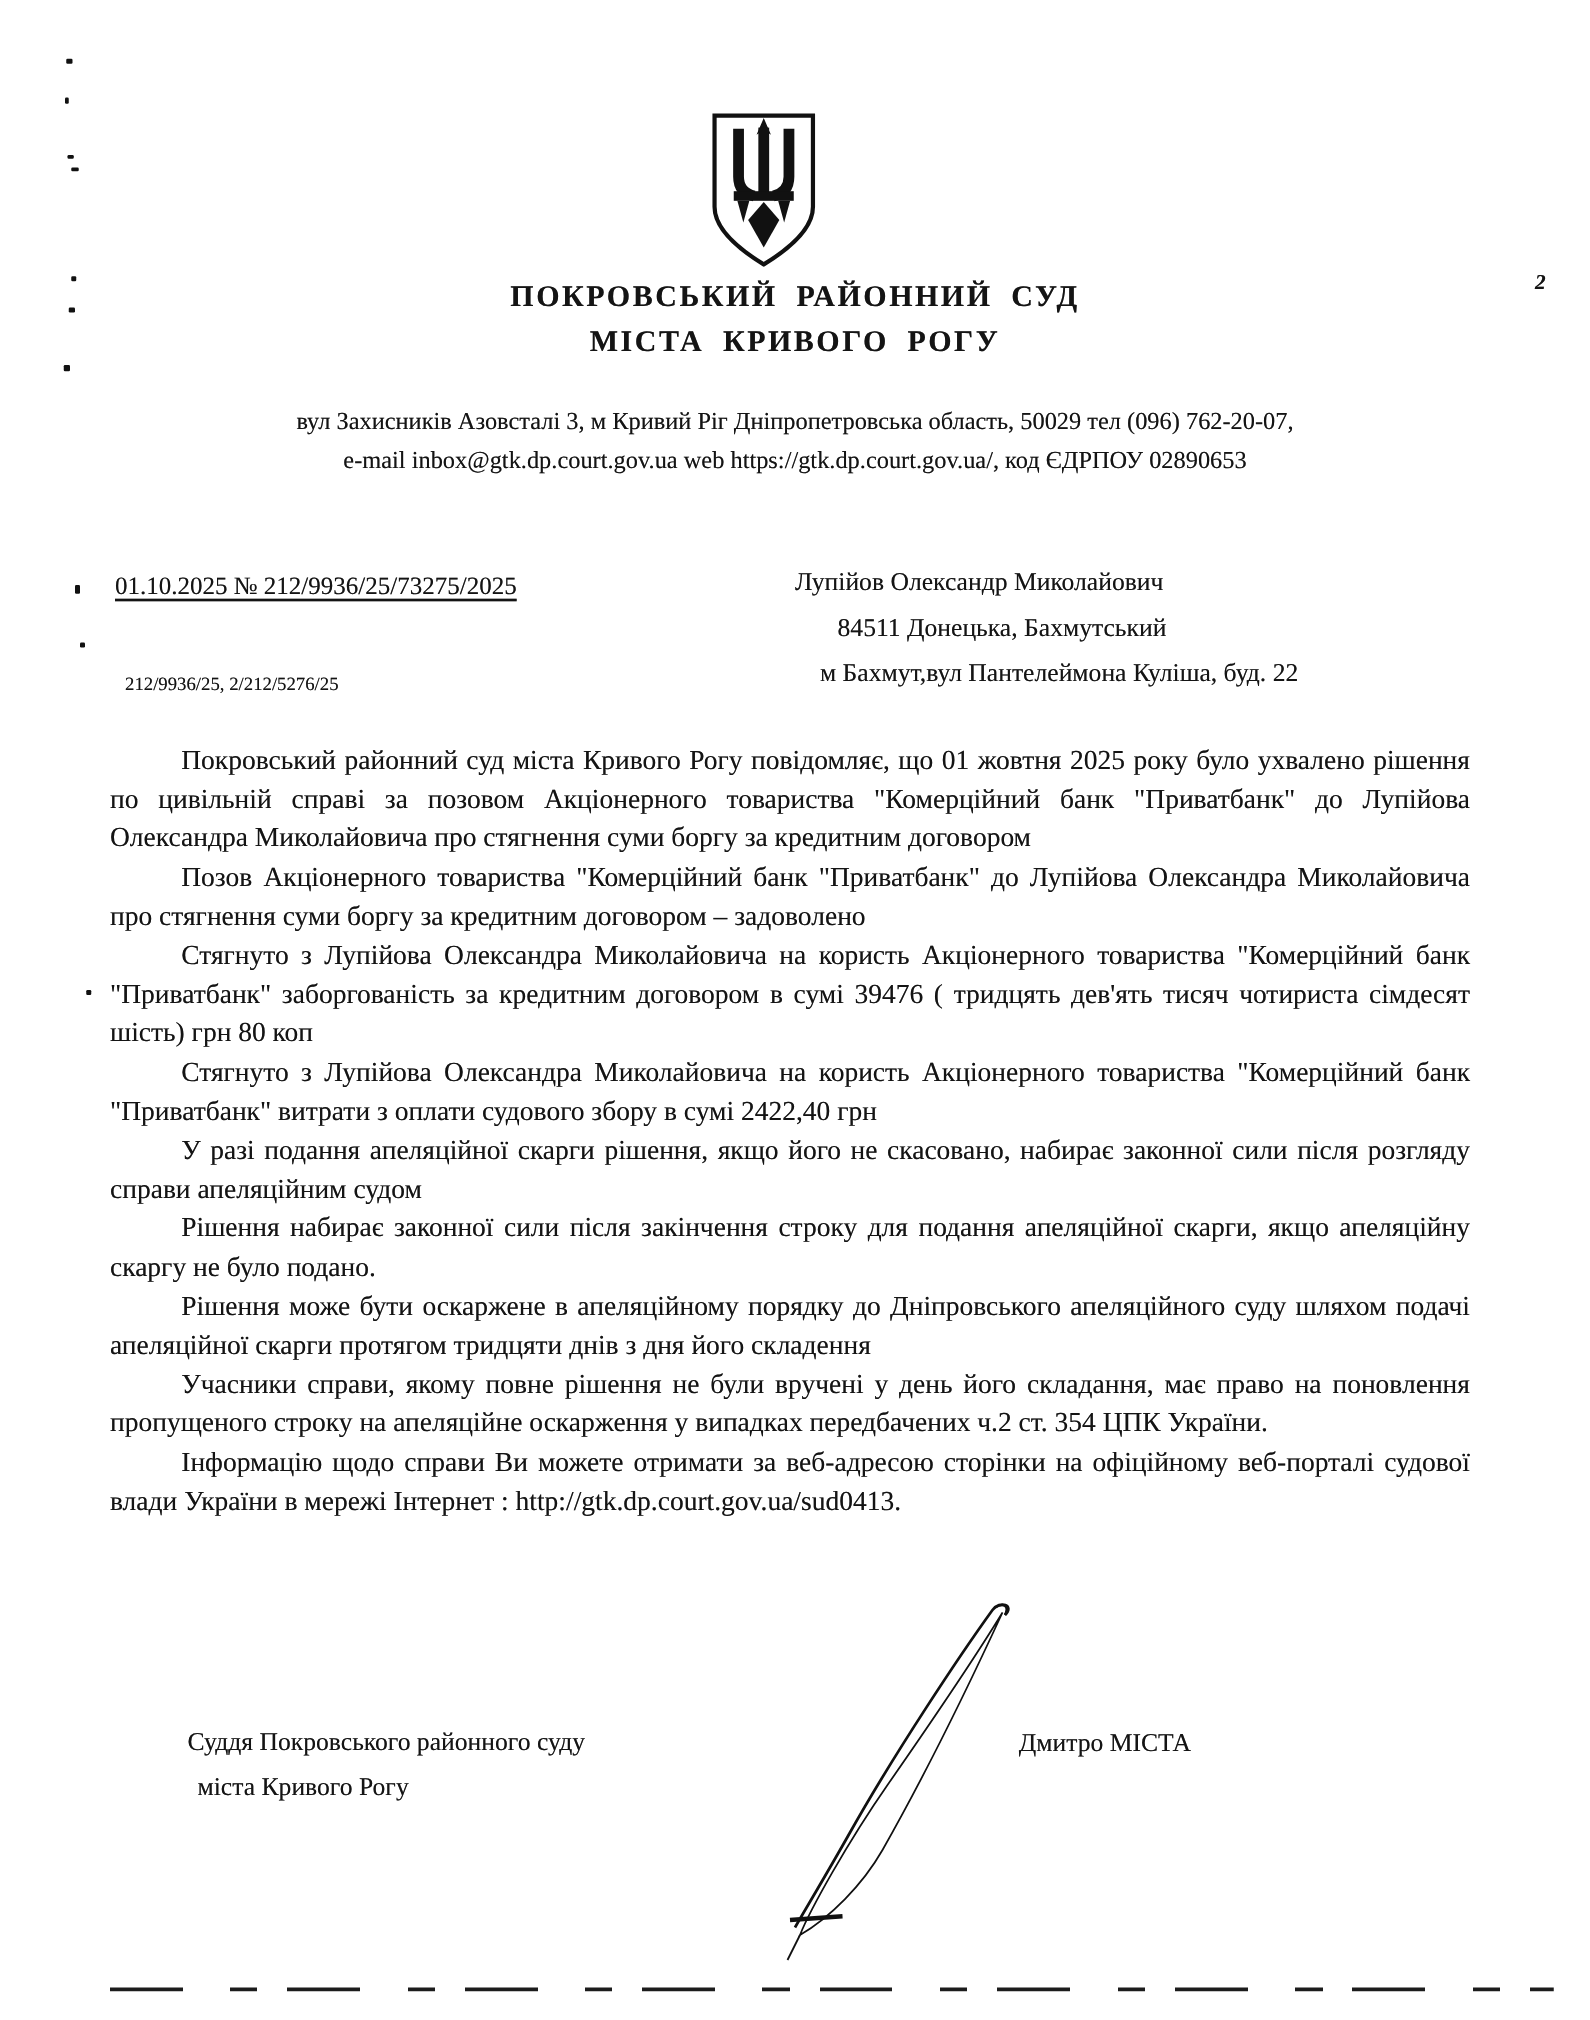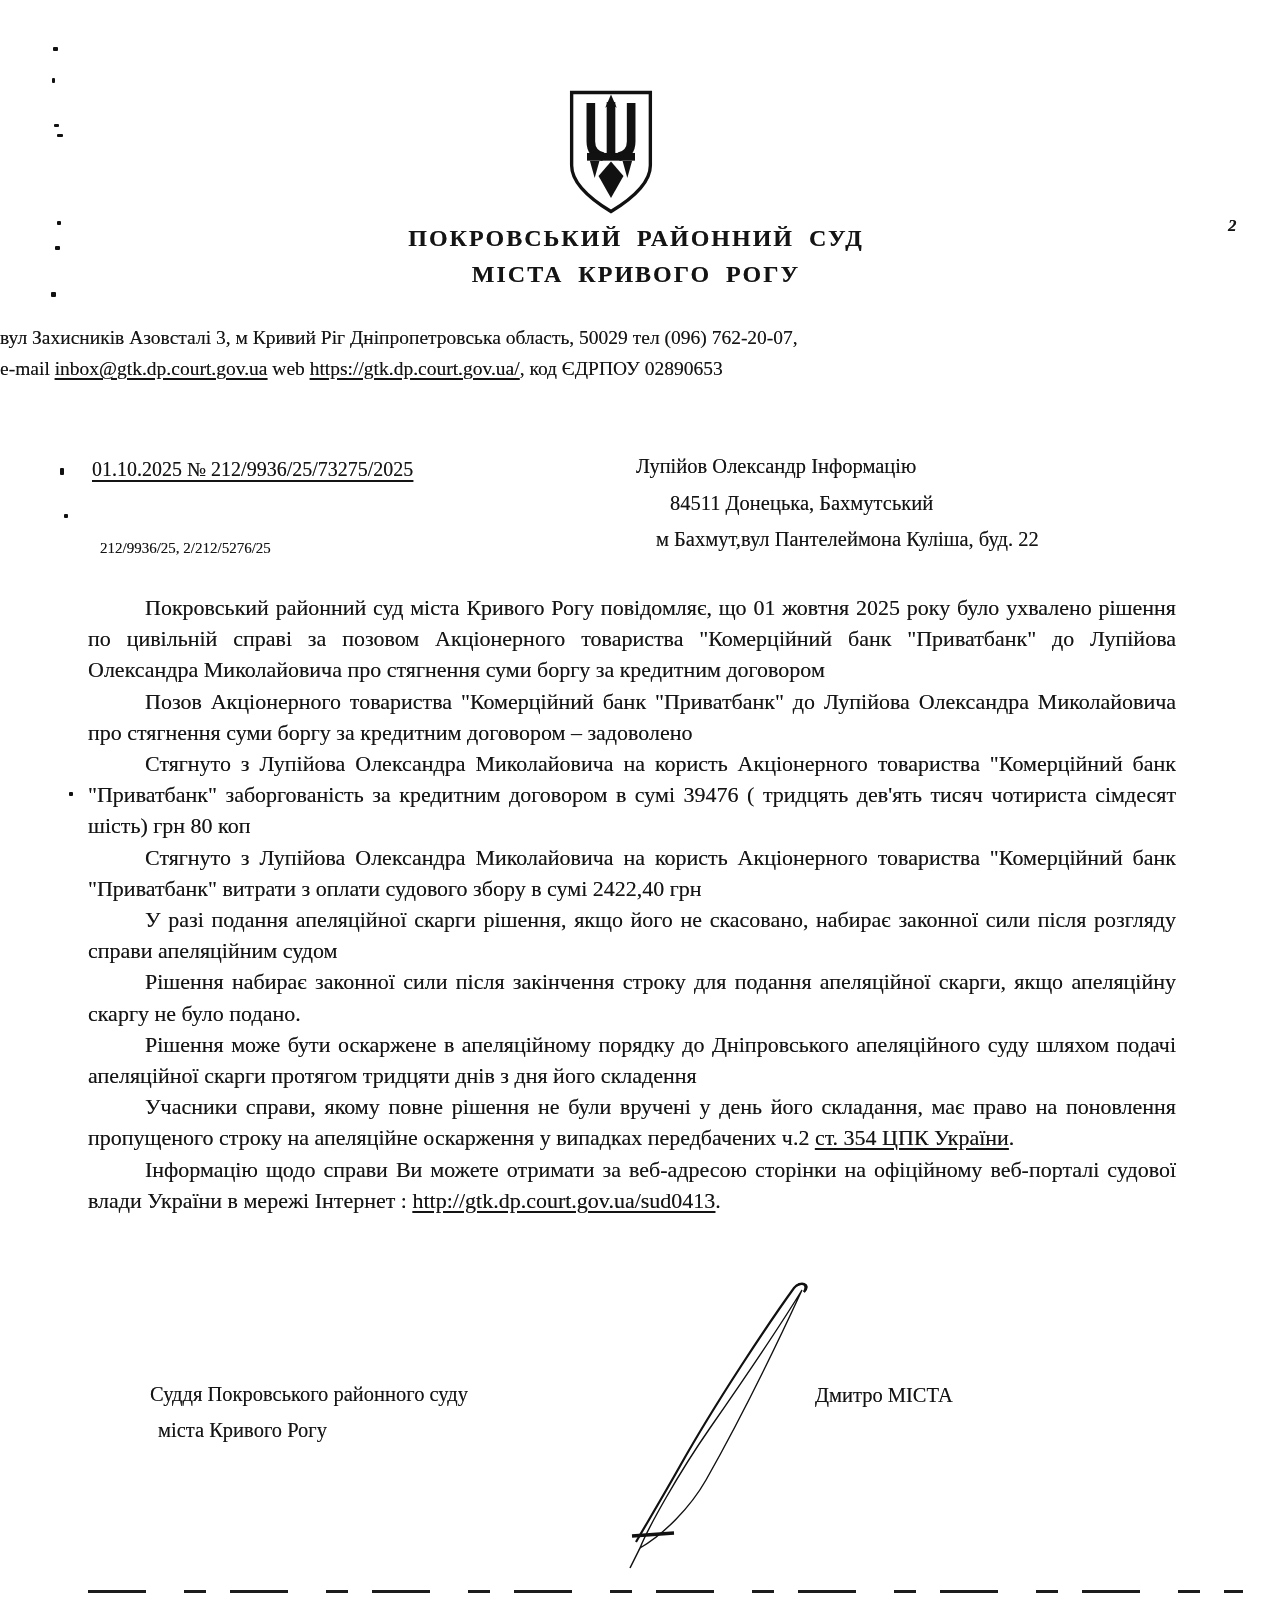--- a/index.html
+++ b/index.html
@@ -11,41 +11,41 @@
   }
   .ink{ text-shadow:0 0 .5px rgba(0,0,0,.5); }
 
   
   .emblem{position:absolute;left:563px;top:86px;width:96px;height:132px;}
   .court-name{
     position:absolute;left:0;top:220px;width:1272px;text-align:center;
     font-weight:bold;font-size:24px;line-height:36px;letter-spacing:2px;word-spacing:7px;
   }
   .contact{
-    position:absolute;left:0;top:322px;width:1272px;
+    position:absolute;left:0;top:322px;width:1272px;text-align:center;
     font-size:19.5px;line-height:31px;
   }
 
   
   .ref-line{
     position:absolute;left:92px;top:458px;font-size:20px;
     text-decoration:underline;text-decoration-thickness:1.5px;text-underline-offset:4px;
   }
   .recipient{position:absolute;left:636px;top:448px;font-size:20.5px;line-height:36.5px;}
   .recipient .l2{padding-left:34px;}
   .recipient .l3{padding-left:20px;}
   .case-numbers{position:absolute;left:100px;top:540px;font-size:15px;}
 
   
   .body-text{
     position:absolute;left:88px;top:592px;width:1088px;
     font-size:22px;line-height:31.2px;text-align:justify;
   }
   .body-text p{margin:0;text-indent:57px;}
-  .u{text-decoration:underline;text-decoration-thickness:1.5px;text-underline-offset:3px;margin-top:20px;}
+  .u{text-decoration-thickness:1.5px;text-underline-offset:3px;margin-top:20px;}
 
   
   .sig-title{position:absolute;left:150px;top:1342px;font-size:20.5px;line-height:36px;margin-top:34px;}
   .sig-title .l2{padding-left:8px;}
   .judge-name{position:absolute;left:815px;top:1384px;font-size:20.5px;}
   .sig-swoosh{position:absolute;left:618px;top:1278px;width:250px;height:295px;}
 
   
   .page-num{position:absolute;left:1228px;top:216px;font-size:17px;font-weight:bold;font-style:italic;}
   .speck{position:absolute;background:#111;border-radius:1px;}
@@ -77,21 +77,21 @@
 </div>
 
 <div class="contact ink">
   <div>вул  Захисників Азовсталі  3, м  Кривий Ріг   Дніпропетровська область, 50029 тел  (096) 762-20-07,</div>
   <div><span>e-mail  </span><span class="u">inbox@gtk.dp.court.gov.ua</span><span>   web  </span><span class="u">https://gtk.dp.court.gov.ua/</span><span>, код ЄДРПОУ 02890653</span></div>
 </div>
 
 <div class="ref-line ink">01.10.2025 №  212/9936/25/73275/2025</div>
 
 <div class="recipient ink">
-  <div class="l1">Лупійов Олександр Інформацію</div>
+  <div class="l1">Лупійов Олександр Миколайович</div>
   <div class="l2">84511   Донецька,  Бахмутський</div>
   <div class="l3">м  Бахмут,вул  Пантелеймона Куліша, буд. 22</div>
 </div>
 
 <div class="case-numbers ink">212/9936/25, 2/212/5276/25</div>
 
 <div class="body-text ink">
     <p><span>Покровський  районний суд міста Кривого Рогу повідомляє, що 01 жовтня  2025 року було ухвалено рішення по цивільній справі за позовом Акціонерного товариства "Комерційний банк "Приватбанк" до Лупійова Олександра Миколайовича про стягнення суми боргу за кредитним договором</span></p>
     <p><span>Позов Акціонерного товариства "Комерційний банк "Приватбанк" до Лупійова Олександра Миколайовича про стягнення суми боргу за кредитним договором – задоволено</span></p>
     <p><span>Стягнуто з Лупійова Олександра Миколайовича на користь Акціонерного товариства "Комерційний банк "Приватбанк" заборгованість за кредитним договором в сумі 39476 ( тридцять дев'ять тисяч чотириста сімдесят шість) грн  80 коп</span></p>

